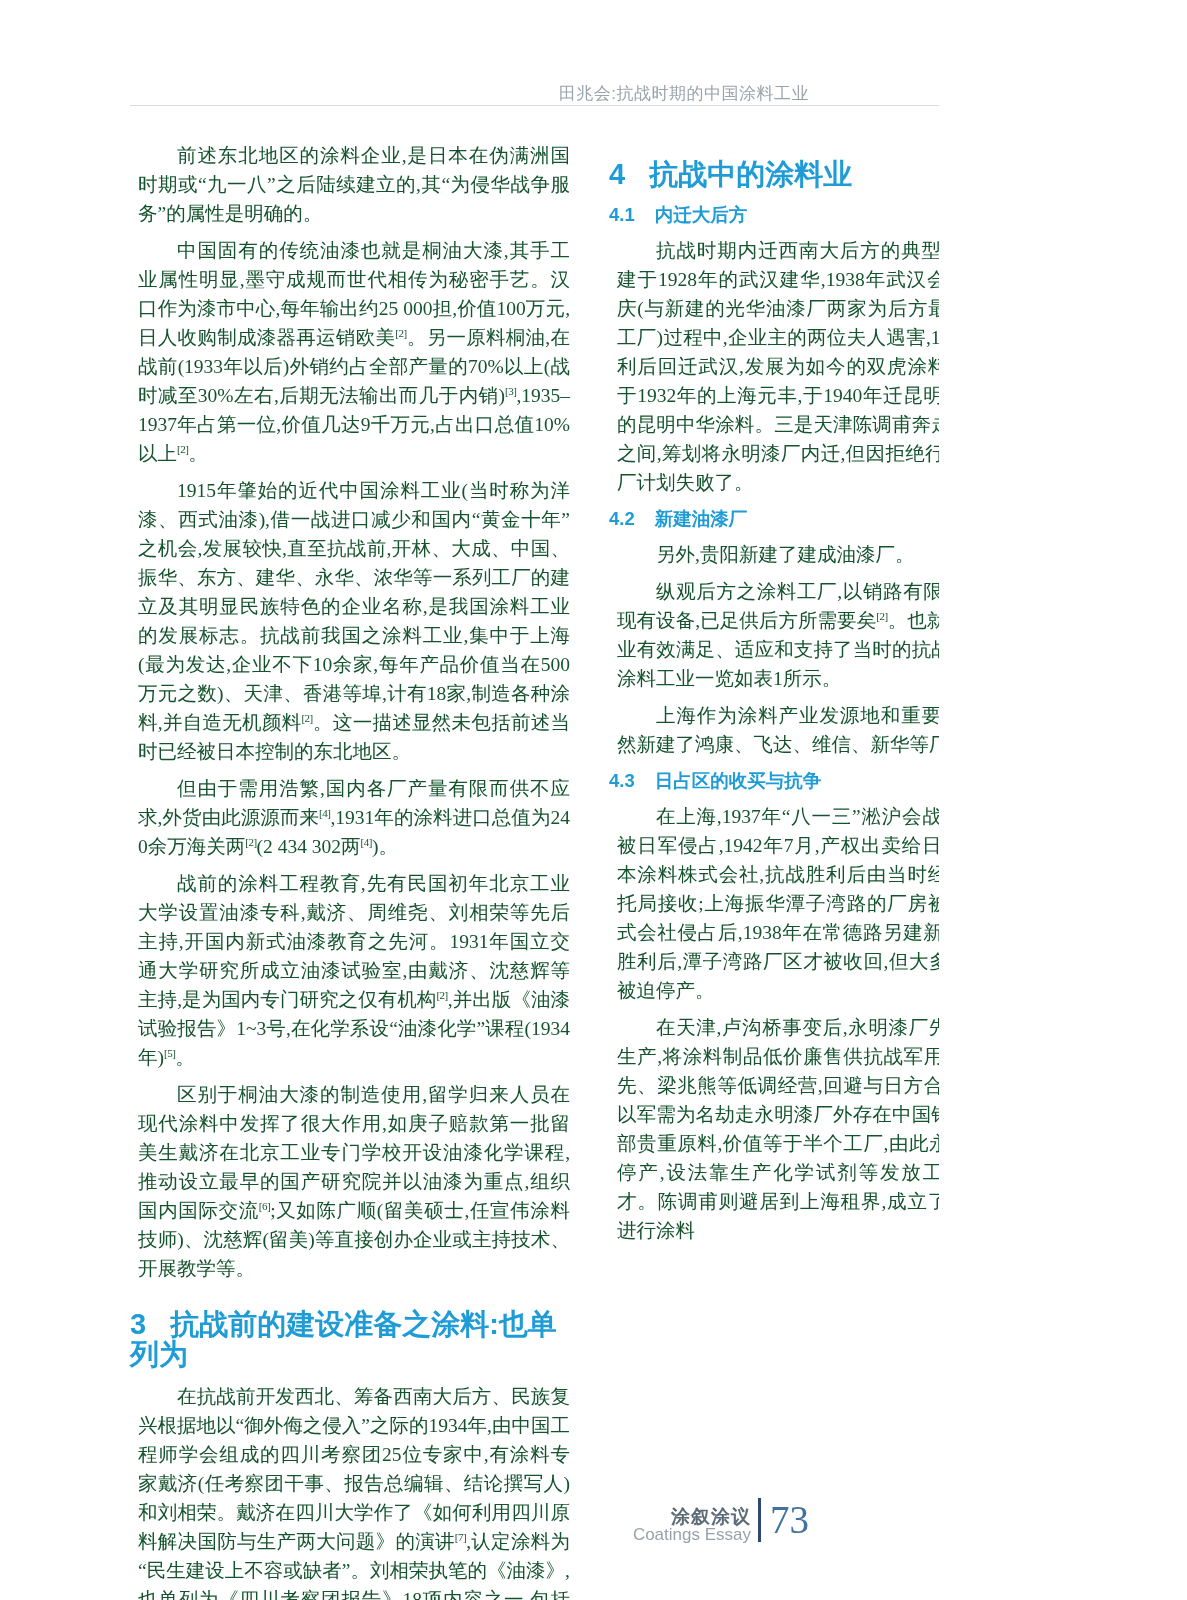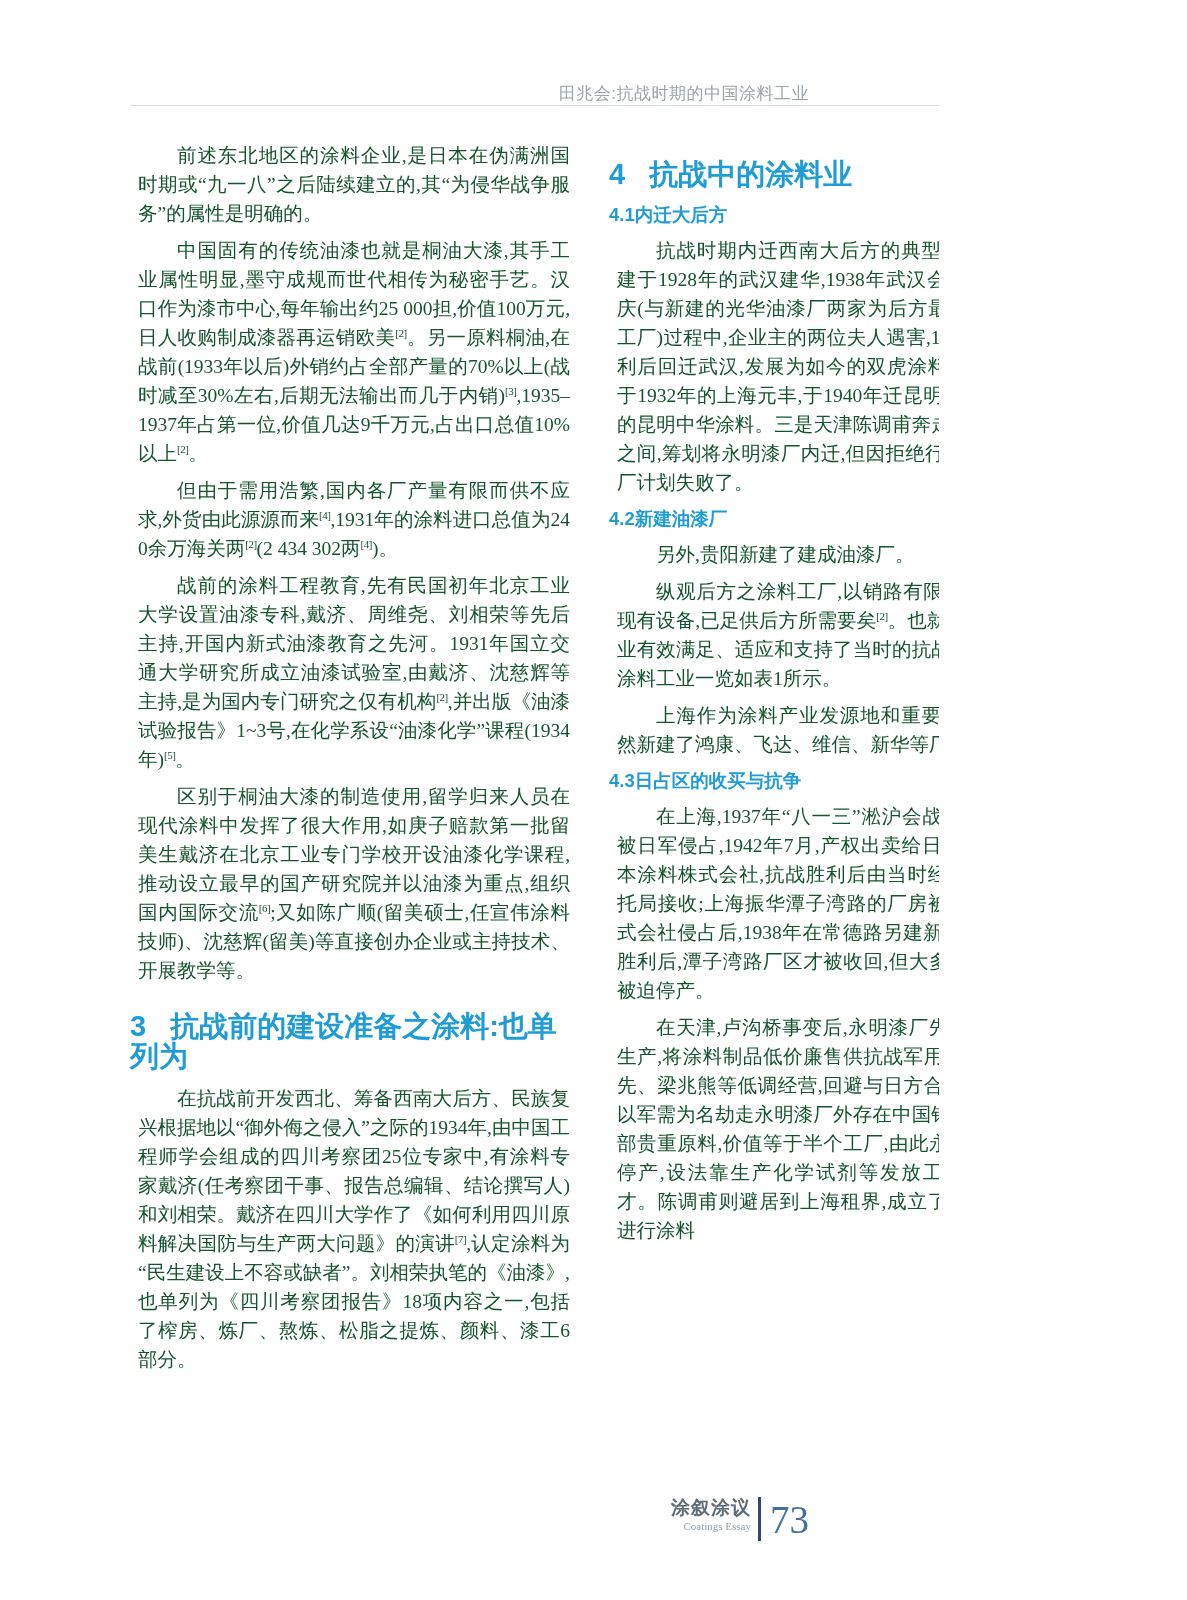--- a/index.html
+++ b/index.html
@@ -68,42 +68,42 @@
   }
   .sec-heading .h-num { margin-right: 24px; }
   .sub-heading {
     margin: 9px 0 7px 0;
     font-family: "Liberation Sans", "DejaVu Sans", sans-serif;
     font-weight: bold;
     font-size: 18.5px;
     line-height: 26px;
     color: #1f9cd6;
   }
-  .sub-heading .h-num { }
+  .sub-heading .h-num { margin-right: 20px; }
 
   
   .footer {
     position: absolute;
     top: 1497px;
     right: 130px;
     display: flex;
-    align-items: flex-start;
+    align-items: flex-end;
   }
   .footer-titles { text-align: right; }
   .footer-cn {
     font-family: "Liberation Sans", "DejaVu Sans", sans-serif;
     font-weight: bold;
     font-size: 19px;
     line-height: 22px;
     letter-spacing: 1px;
     color: #5c6b76;
   }
   .footer-en {
-    font-family: Liberation Serif, serif;
-    font-size: 11px;
+    font-family: Liberation Sans, sans-serif;
+    font-size: 17px;
     line-height: 14px;
     color: #98a2aa;
   }
   .footer-bar {
     width: 3px;
     height: 44px;
     background: #2c4a6e;
     margin-left: 7px;
     margin-right: 9px;
   }
@@ -118,20 +118,21 @@
 
 <div class="page">
 
   <div class="running-head">田兆会:抗战时期的中国涂料工业</div>
 
   <div class="head-rule"></div>
 
   <div class="column left" id="col-left">
       <p class="body-para">前述东北地区的涂料企业,是日本在伪满洲国时期或“九一八”之后陆续建立的,其“为侵华战争服务”的属性是明确的。</p>
       <p class="body-para">中国固有的传统油漆也就是桐油大漆,其手工业属性明显,墨守成规而世代相传为秘密手艺。汉口作为漆市中心,每年输出约25 000担,价值100万元,日人收购制成漆器再运销欧美<sup>[2]</sup>。另一原料桐油,在战前(1933年以后)外销约占全部产量的70%以上(战时减至30%左右,后期无法输出而几于内销)<sup>[3]</sup>,1935–1937年占第一位,价值几达9千万元,占出口总值10%以上<sup>[2]</sup>。</p>
+      <p class="body-para">1915年肇始的近代中国涂料工业(当时称为洋漆、西式油漆),借一战进口减少和国内“黄金十年”之机会,发展较快,直至抗战前,开林、大成、中国、振华、东方、建华、永华、浓华等一系列工厂的建立及其明显民族特色的企业名称,是我国涂料工业的发展标志。抗战前我国之涂料工业,集中于上海(最为发达,企业不下10余家,每年产品价值当在500万元之数)、天津、香港等埠,计有18家,制造各种涂料,并自造无机颜料<sup>[2]</sup>。这一描述显然未包括前述当时已经被日本控制的东北地区。</p>
       <p class="body-para">但由于需用浩繁,国内各厂产量有限而供不应求,外货由此源源而来<sup>[4]</sup>,1931年的涂料进口总值为240余万海关两<sup>[2]</sup>(2 434 302两<sup>[4]</sup>)。</p>
       <p class="body-para">战前的涂料工程教育,先有民国初年北京工业大学设置油漆专科,戴济、周维尧、刘相荣等先后主持,开国内新式油漆教育之先河。1931年国立交通大学研究所成立油漆试验室,由戴济、沈慈辉等主持,是为国内专门研究之仅有机构<sup>[2]</sup>,并出版《油漆试验报告》1~3号,在化学系设“油漆化学”课程(1934年)<sup>[5]</sup>。</p>
       <p class="body-para">区别于桐油大漆的制造使用,留学归来人员在现代涂料中发挥了很大作用,如庚子赔款第一批留美生戴济在北京工业专门学校开设油漆化学课程,推动设立最早的国产研究院并以油漆为重点,组织国内国际交流<sup>[6]</sup>;又如陈广顺(留美硕士,任宣伟涂料技师)、沈慈辉(留美)等直接创办企业或主持技术、开展教学等。</p>
       <div class="sec-heading"><span class="h-num">3</span><span class="h-text">抗战前的建设准备之涂料:也单列为</span></div>
       <p class="body-para">在抗战前开发西北、筹备西南大后方、民族复兴根据地以“御外侮之侵入”之际的1934年,由中国工程师学会组成的四川考察团25位专家中,有涂料专家戴济(任考察团干事、报告总编辑、结论撰写人)和刘相荣。戴济在四川大学作了《如何利用四川原料解决国防与生产两大问题》的演讲<sup>[7]</sup>,认定涂料为“民生建设上不容或缺者”。刘相荣执笔的《油漆》,也单列为《四川考察团报告》18项内容之一,包括了榨房、炼厂、熬炼、松脂之提炼、颜料、漆工6部分。</p>
     </div>
   <div class="column right" id="col-right">
       <div class="sec-heading"><span class="h-num">4</span><span class="h-text">抗战中的涂料业</span></div>
       <div class="sub-heading"><span class="h-num">4.1</span><span class="h-text">内迁大后方</span></div>
       <p class="body-para">抗战时期内迁西南大后方的典型企业,一是始建于1928年的武汉建华,1938年武汉会战、内迁重庆(与新建的光华油漆厂两家为后方最完备的涂料工厂)过程中,企业主的两位夫人遇害,1945年抗战胜利后回迁武汉,发展为如今的双虎涂料。二是始建于1932年的上海元丰,于1940年迁昆明,发展为如今的昆明中华涂料。三是天津陈调甫奔走在津沪港渝之间,筹划将永明漆厂内迁,但因拒绝行贿走门路,迁厂计划失败了。</p>

